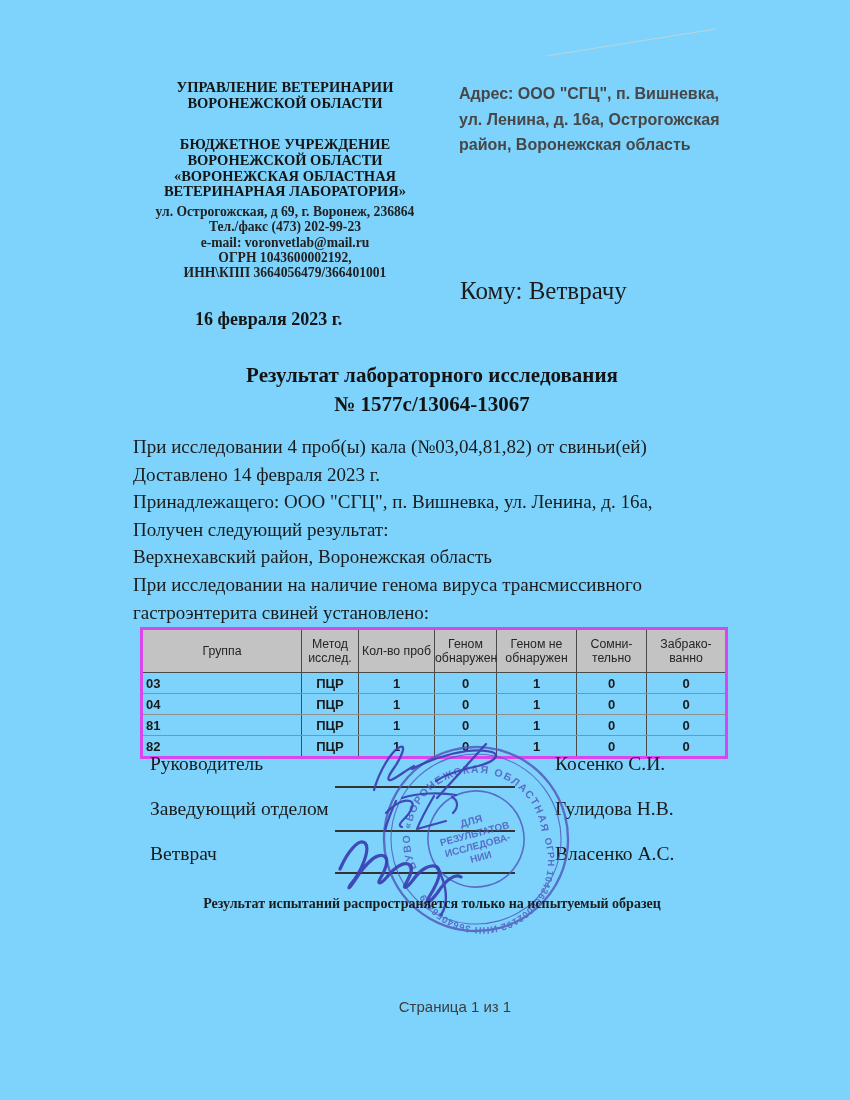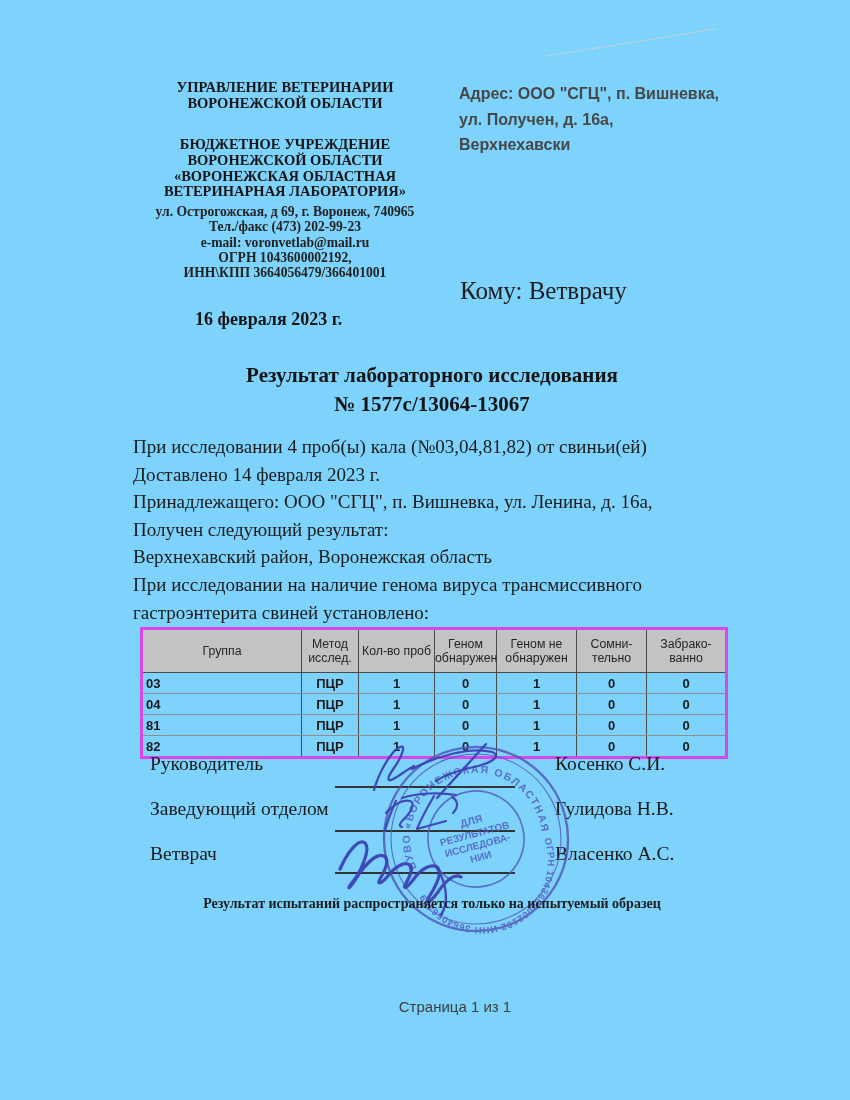--- a/index.html
+++ b/index.html
@@ -64,31 +64,32 @@
       <div>УПРАВЛЕНИЕ ВЕТЕРИНАРИИ</div>
       <div>ВОРОНЕЖСКОЙ ОБЛАСТИ</div>
     </div>
     <div class="org-inst">
       <div>БЮДЖЕТНОЕ УЧРЕЖДЕНИЕ</div>
       <div>ВОРОНЕЖСКОЙ ОБЛАСТИ</div>
       <div>«ВОРОНЕЖСКАЯ ОБЛАСТНАЯ</div>
       <div>ВЕТЕРИНАРНАЯ ЛАБОРАТОРИЯ»</div>
     </div>
     <div class="org-contacts">
-      <div>ул. Острогожская, д 69, г. Воронеж, 740965</div>
+      <div>ул. Острогожская, д 69, г. Воронеж, 236864</div>
       <div>Тел./факс  (473) 202-99-23</div>
       <div>e-mail:  voronvetlab@mail.ru</div>
       <div>ОГРН 1043600002192,</div>
       <div>ИНН\КПП 3664056479/366401001</div>
     </div>
   </div>
 
   <div class="addr">
     <div>Адрес: ООО "СГЦ", п. Вишневка,</div>
-    <div>ул. Получен, д. 16а, Верхнехавски</div>
+    <div>ул. Ленина, д. 16а, Острогожская</div>
+    <div>район, Воронежская область</div>
   </div>
 
   <div class="kome">Кому: Ветврачу</div>
   <div class="date-line">16 февраля 2023 г.</div>
 
   <div class="doc-title">
     <div>Результат лабораторного исследования</div>
     <div>№ 1577с/13064-13067</div>
   </div>
 

